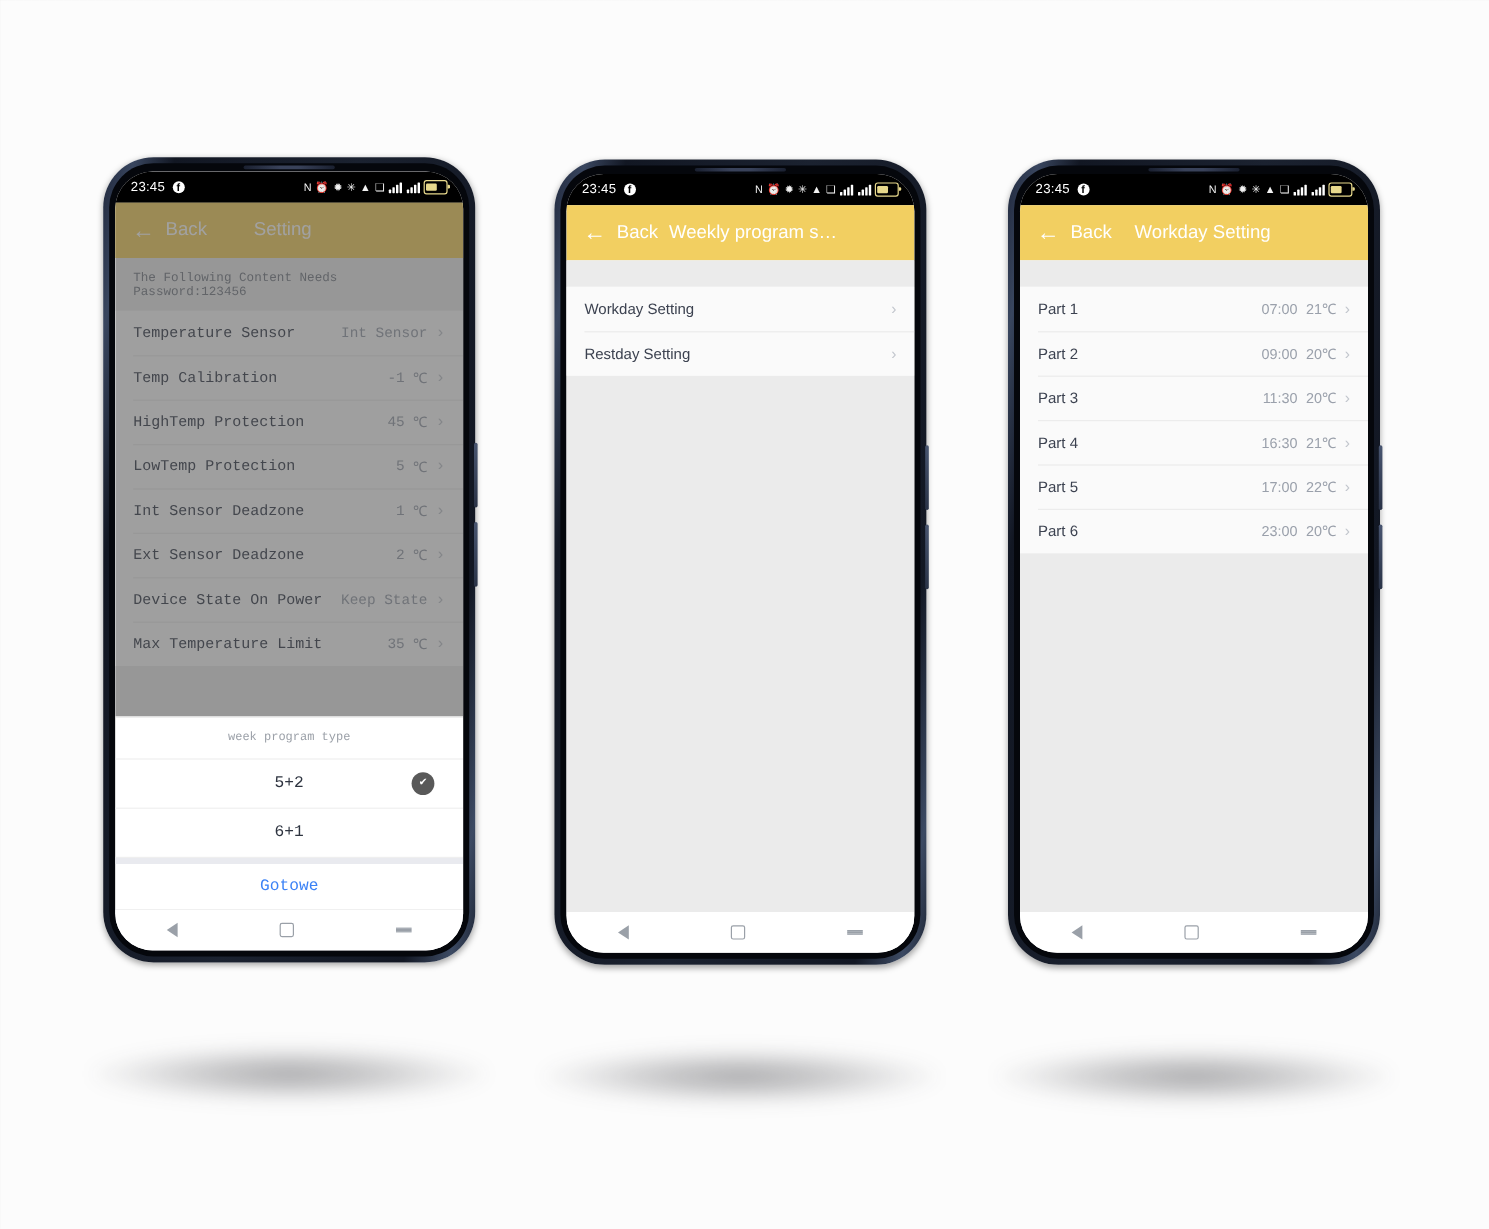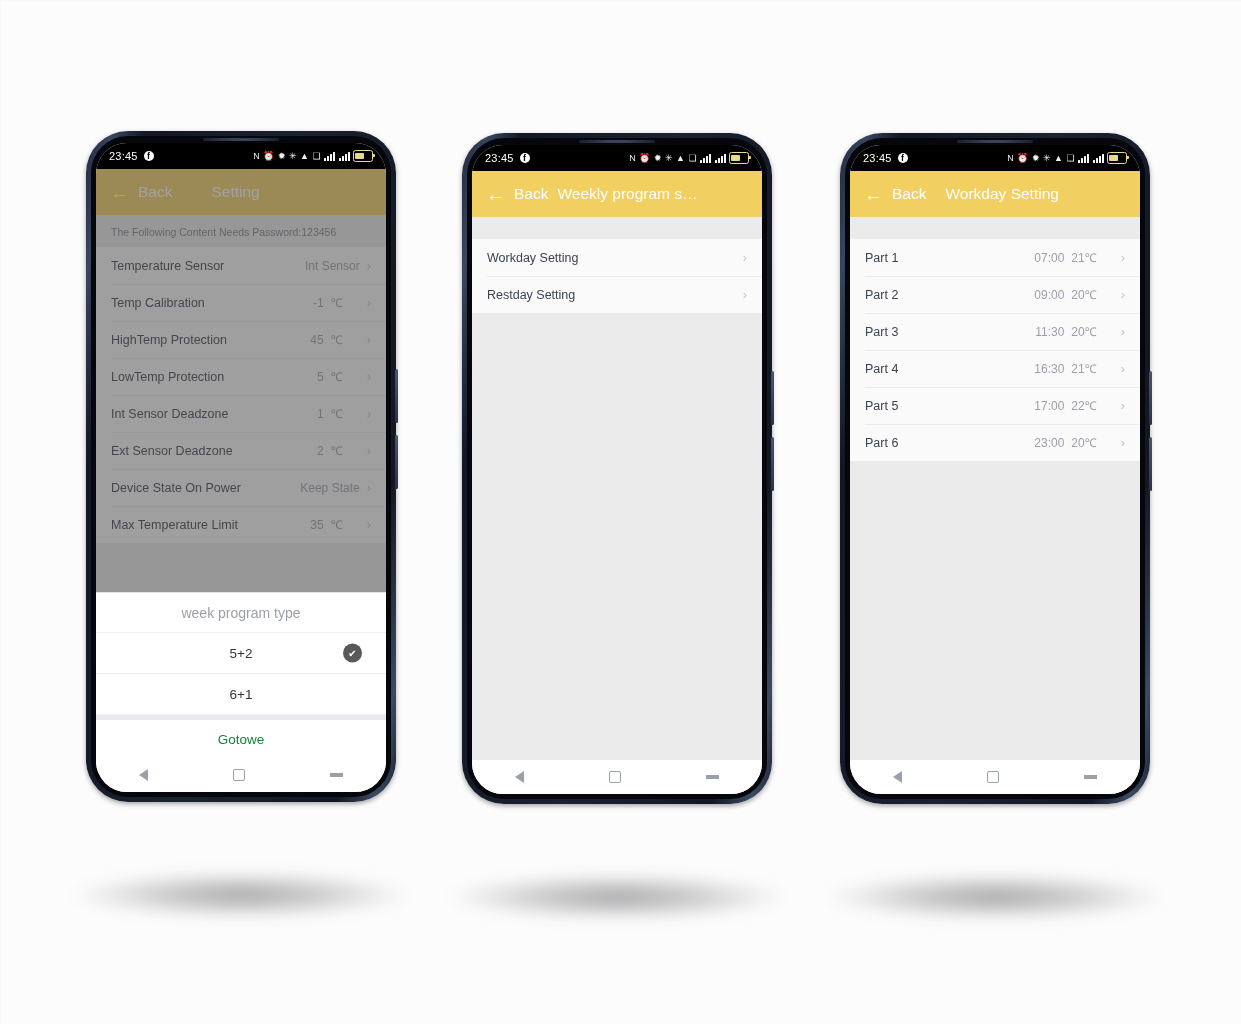--- a/index.html
+++ b/index.html
@@ -123,65 +123,65 @@
     padding:0 15px;
     background:#fafafa;
     position:relative;
     font-size:12.5px;
   }
   .row + .row:before{
     content:"";position:absolute;left:15px;right:0;top:0;height:1px;background:#ececec;
   }
   .row .label{color:#3c4250;flex:1 1 auto;}
   .row .value{color:#9aa0ab;margin-right:7px;font-size:12px;white-space:nowrap;}
-  .row .val2{color:#9aa0ab;margin-right:24px;font-size:12px;}
+  .row .val2{color:#9aa0ab;margin-right:7px;font-size:12px;}
   .row .chev{color:#c2c6cd;font-size:13px;line-height:1;}
 
   .pwd-note{
     padding:11px 15px 9px 15px;
     font-size:10.5px;color:#7b8089;
     background:#ebebeb;
   }
 
   
-  .dimwrap{position:relative;flex:1 1 auto;display:flex;flex-direction:column;overflow:hidden;}
+  .dimwrap{position:relative;flex:1 1 auto;display:flex;flex-direction:column;overflow:hidden;font-family:Liberation Mono, monospace;}
   .dim{
     position:absolute;inset:0;background:rgba(74,74,74,.52);
     pointer-events:none;
   }
   .phone.p1 .appbar{position:relative;}
   .phone.p1 .appbar:after{content:"";position:absolute;inset:0;background:rgba(74,74,74,.52);}
 
   
   .sheet{
     position:absolute;left:0;right:0;bottom:0;
     background:#fff;
     border-top:1px solid #e3e3e3;
     z-index:5;
   }
   .sheet-title{
-    text-align:center;font-size:14px;color:#9ba0a8;
+    text-align:center;font-size:10px;color:#9ba0a8;
     padding:12px 0 11px;
     border-bottom:1px solid #efefef;
   }
   .sheet-opt{
     height:40px;display:flex;align-items:center;justify-content:center;
     position:relative;font-size:13.5px;color:#2e3440;
     border-bottom:1px solid #efefef;
   }
   .tick{
     position:absolute;right:24px;top:50%;transform:translateY(-50%);
     width:19px;height:19px;border-radius:50%;background:#595959;
     display:flex;align-items:center;justify-content:center;
     color:#fff;font-size:10px;line-height:1;
   }
   .sheet-sep{height:5px;background:#e9eaef;}
   .sheet-done{
     height:38px;display:flex;align-items:center;justify-content:center;
-    font-size:13.5px;color:#15803d;
+    font-size:13.5px;color:#3b82f6;
   }
 
   
   .navbar{
     flex:0 0 34px;height:34px;background:#fff;
     display:flex;align-items:center;justify-content:space-around;
     z-index:6;
   }
   .navbar span{color:#9aa0a8;display:block;}
   .nav-tri{

